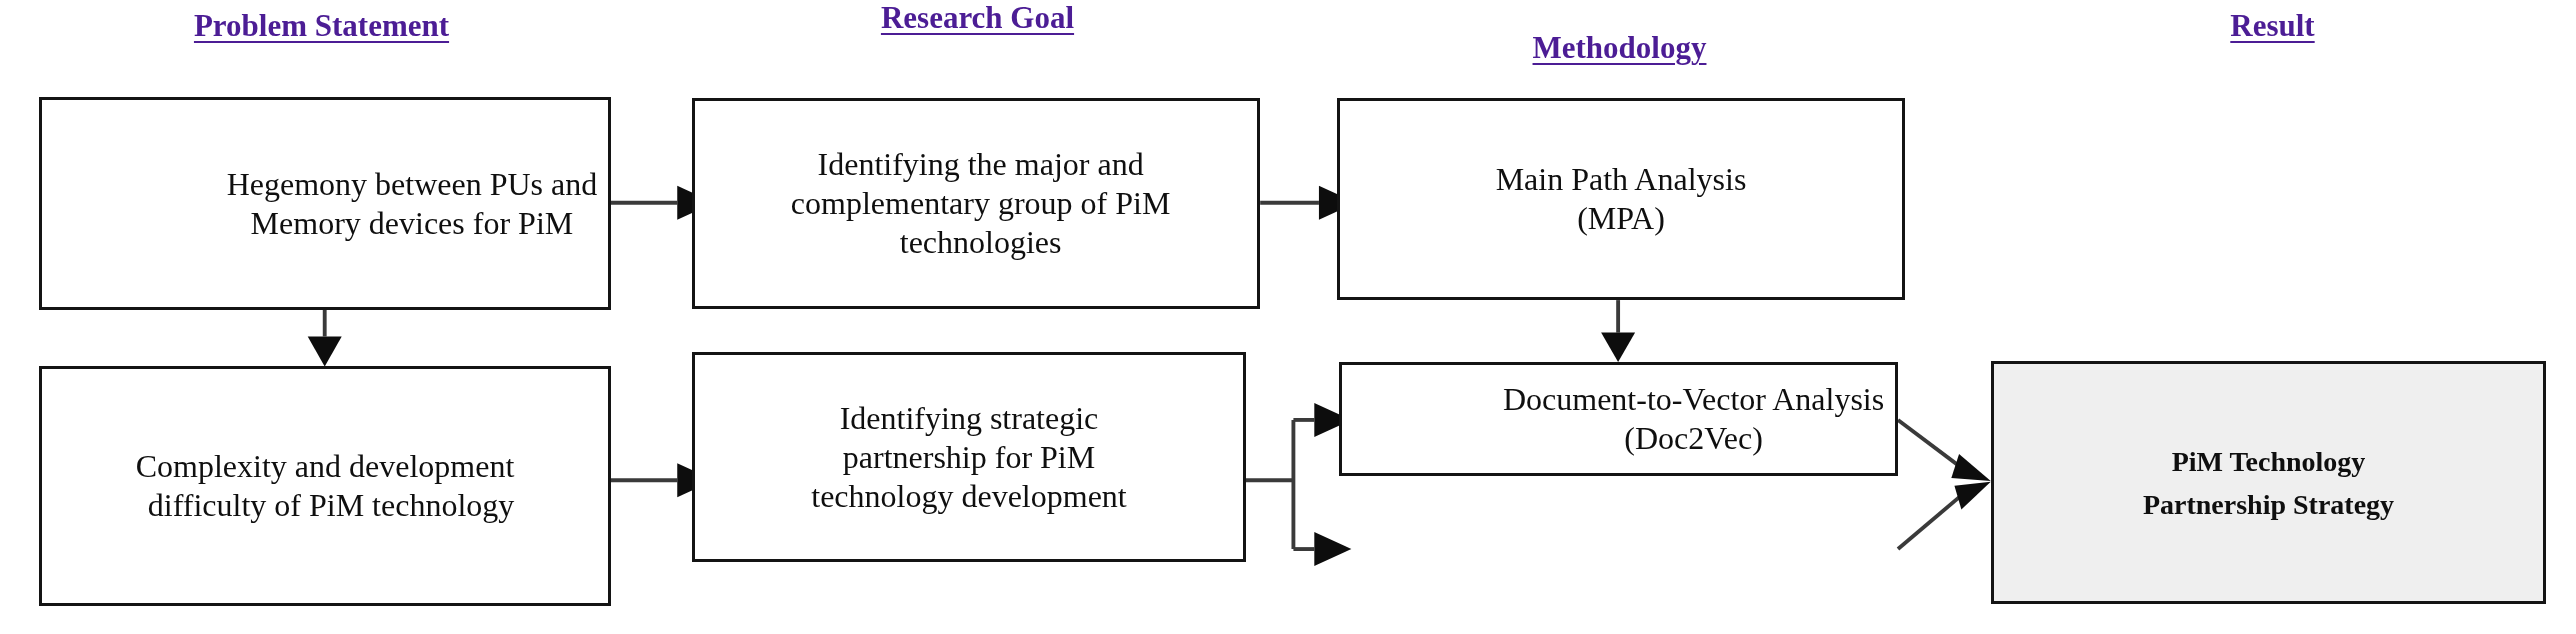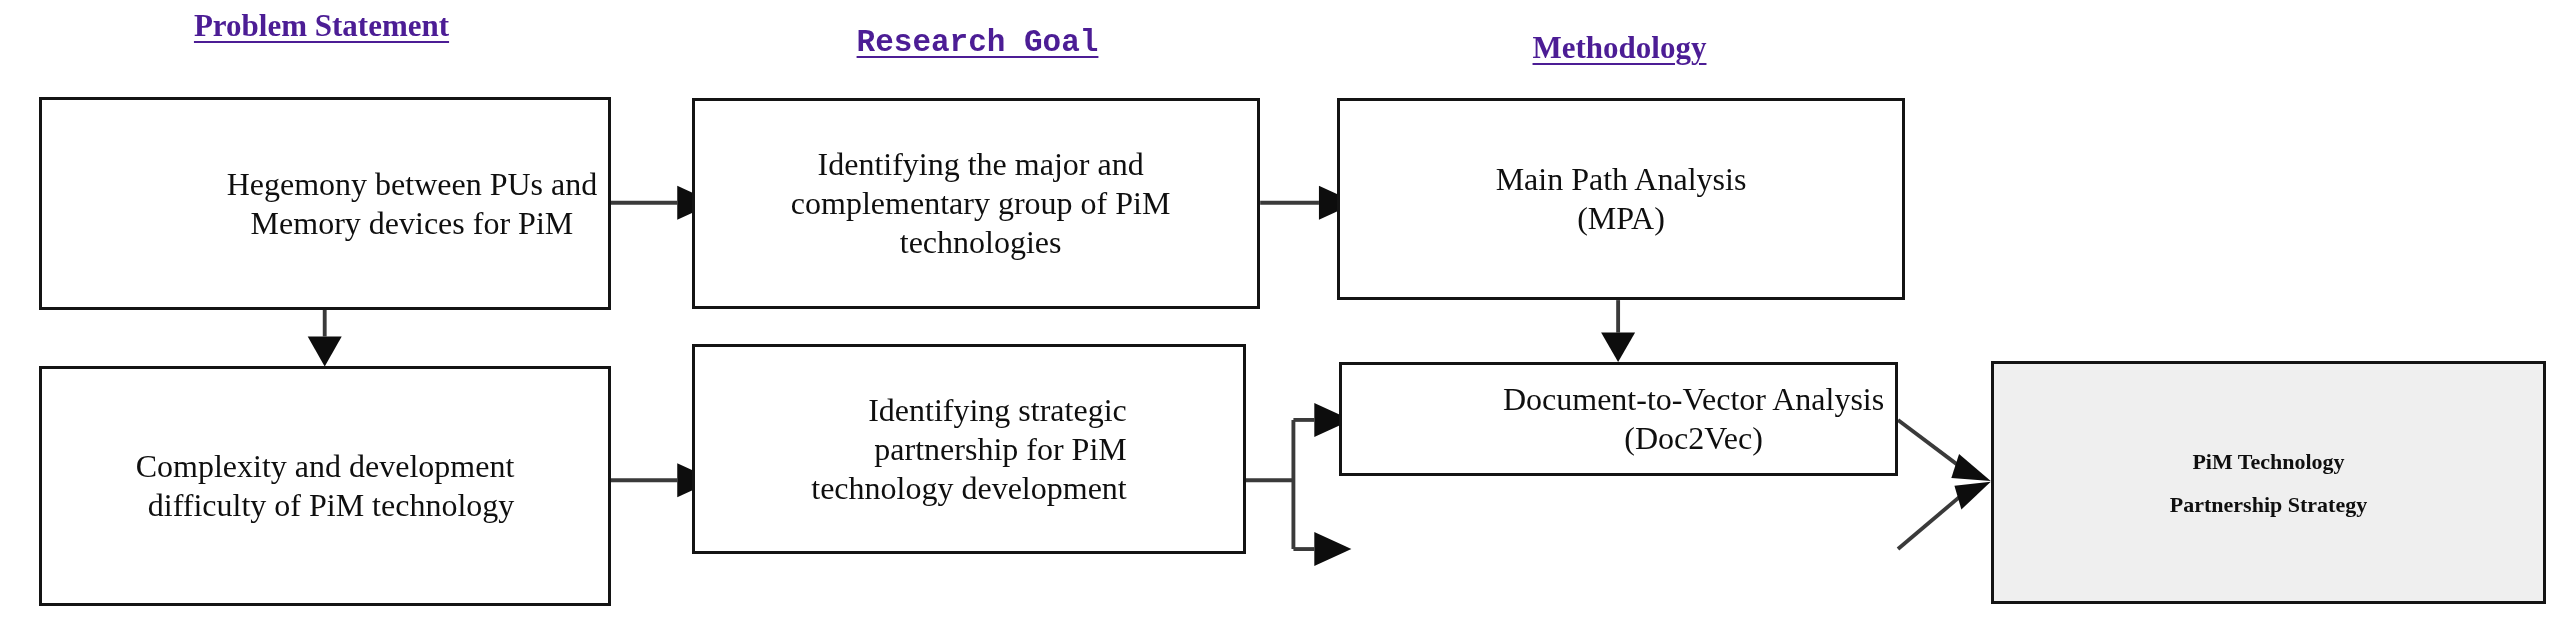--- a/index.html
+++ b/index.html
@@ -49,21 +49,21 @@
     line-height: 39px;
     color: #0f0f0f;
     white-space: pre-line;
     display: block;
   }
   .node.result {
     background: #efefef;
   }
   .node.result .node-label {
     font-weight: bold;
-    font-size: 22px;
+    font-size: 28px;
     line-height: 43px;
   }
   svg.connectors {
     position: absolute;
     left: 0;
     top: 0;
     width: 2576px;
     height: 635px;
     pointer-events: none;
   }
@@ -78,22 +78,23 @@
     fill: #0d0d0d;
     stroke: none;
   }
 </style>
 </head>
 <body>
 
 <div id="flowchart">
 
   <div class="col-heading" style="left:136px; top:7.7px; width:371px;">Problem Statement</div>
-  <div class="col-heading" style="left:792px; top:25px; width:371px;font-family:Liberation Mono, monospace;">Research Goal</div>
+  <div class="col-heading" style="left:792px; top:0; width:371px;">Research Goal</div>
   <div class="col-heading" style="left:1434px; top:7.7px; width:371px;margin-top:22px;">Methodology</div>
+  <div class="col-heading" style="left:2087px; top:7.7px; width:371px;">Result</div>
 
   <svg class="connectors" viewBox="0 0 3332 821">
 
     <g>
       <line x1="790" y1="262" x2="876" y2="262"></line>
       <polygon class="head" points="876,240 924,262 876,284"></polygon>
     </g>
 
     <g>
       <line x1="420" y1="400" x2="420" y2="435"></line>
@@ -144,21 +145,21 @@
     <span class="node-label">Complexity and development
 difficulty of PiM technology</span>
   </div>
 
   <div class="node" style="left:692px; top:98px; width:568px; height:211px;padding-left:20px;">
     <span class="node-label">Identifying the major and
 complementary group of PiM
 technologies</span>
   </div>
 
-  <div class="node" style="left:692px; top:344px; width:554px; height:210px;text-align:right;">
+  <div class="node" style="left:692px; top:352px; width:554px; height:210px;">
     <span class="node-label">Identifying strategic
 partnership for PiM
 technology development</span>
   </div>
 
   <div class="node" style="left:1337px; top:98px; width:568px; height:202px;">
     <span class="node-label">Main Path Analysis
 (MPA)</span>
   </div>
 

